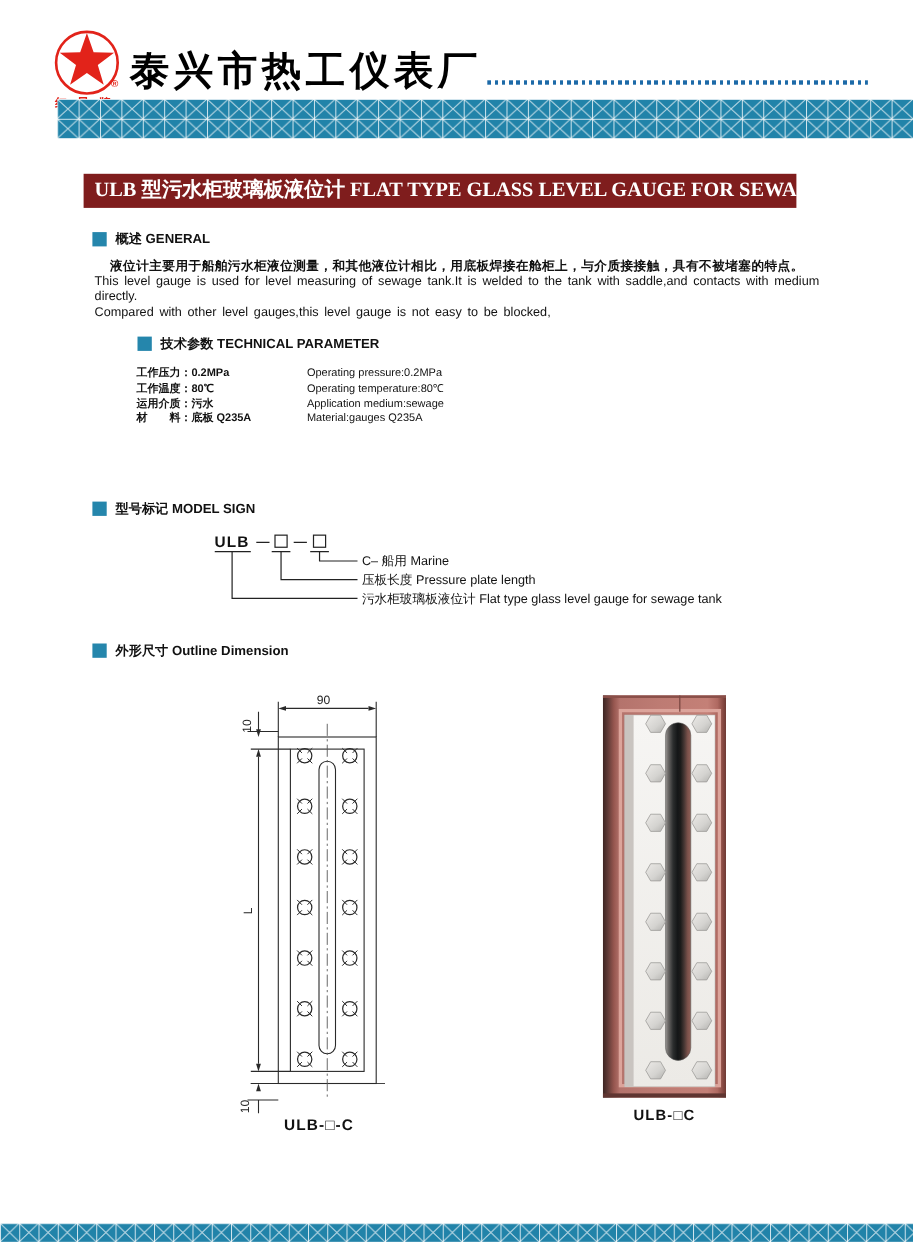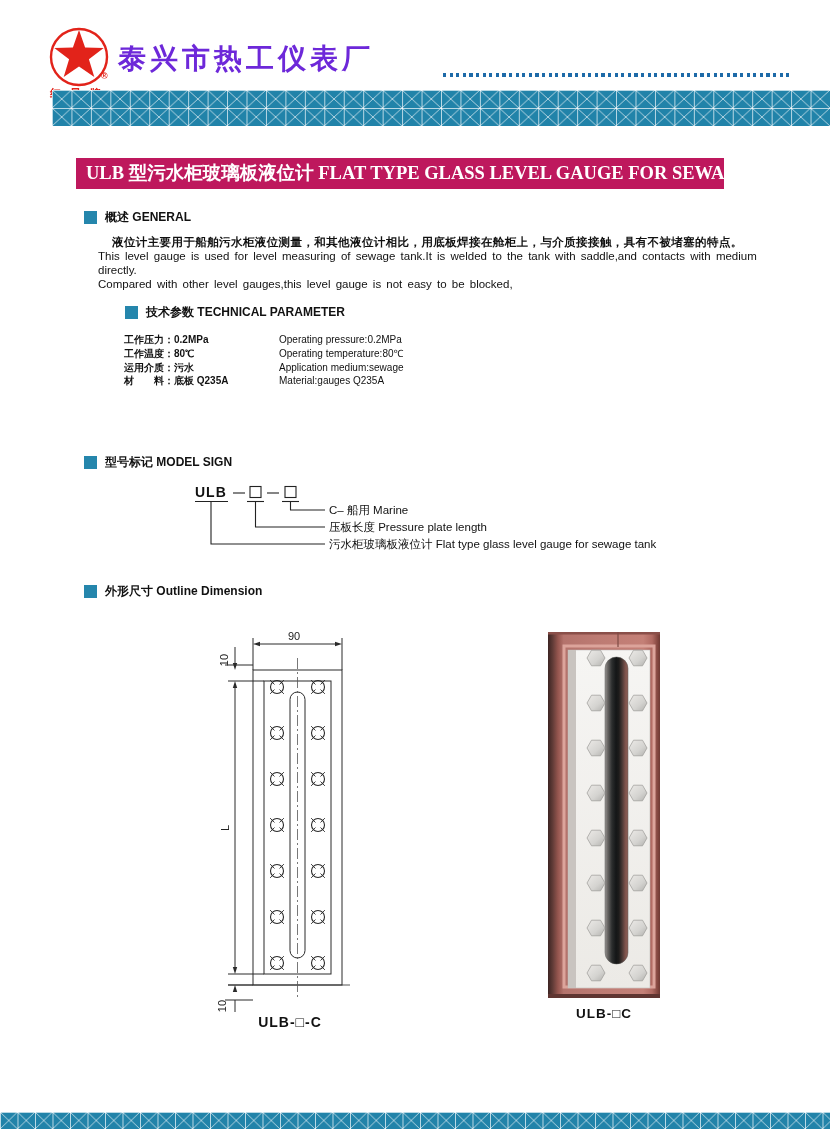--- a/index.html
+++ b/index.html
@@ -3,36 +3,36 @@
 <meta charset="utf-8">
 <style>
   html,body{margin:0;padding:0;background:#888;}
   .page{position:relative;width:830px;height:1129px;background:#ffffff;margin:0 auto;
         font-family:"Liberation Sans",sans-serif;color:#111;overflow:hidden;}
   .abs{position:absolute;}
 
   
   .brand-mark{left:50px;top:86px;font-size:11px;font-weight:bold;color:#e2231a;letter-spacing:9px;white-space:nowrap;}
   .reg{left:101px;top:71px;font-size:9px;color:#e2231a;font-weight:bold;}
-  .company{left:118px;top:40px;font-size:28px;font-weight:bold;color:#6d28d9;letter-spacing:4px;white-space:nowrap;}
+  .company{left:118px;top:40px;font-size:36px;font-weight:bold;color:#000000;letter-spacing:4px;white-space:nowrap;}
   .dots{left:443px;top:73px;width:346px;height:4.4px;
         background:repeating-linear-gradient(90deg,#1d6aa8 0 3.2px,transparent 3.2px 6.6px);}
 
   
-  .title-bar{left:76px;top:158px;width:648px;height:31px;background:#be185d;}
+  .title-bar{left:76px;top:158px;width:648px;height:31px;background:#7f1d1d;}
   .title-bar span{display:block;line-height:31px;padding-left:10px;color:#ffffff;
         font-family:"Liberation Serif",serif;font-weight:bold;font-size:18.5px;white-space:nowrap;}
 
   
   .sec-h{display:flex;align-items:center;gap:8px;}
   .sec-h .sq{width:13px;height:13px;background:#2586ac;}
   .sec-h .txt{font-size:12px;font-weight:bold;white-space:nowrap;}
 
   
-  .para{left:86px;top:236px;width:682px;font-size:11.5px;line-height:13.9px;margin-left:12px;}
+  .para{left:86px;top:236px;width:682px;font-size:11.5px;line-height:13.9px;}
   .para .cn{font-weight:bold;text-indent:14px;letter-spacing:0.4px;}
   .para .en{word-spacing:2px;}
 
   
   .tech{left:104px;top:333px;font-size:10px;margin-left:20px;}
   .tech .row{display:flex;line-height:13.8px;}
   .tech .cn{width:155px;font-weight:bold;white-space:pre;}
   .tech .en{white-space:pre;}
 
   

